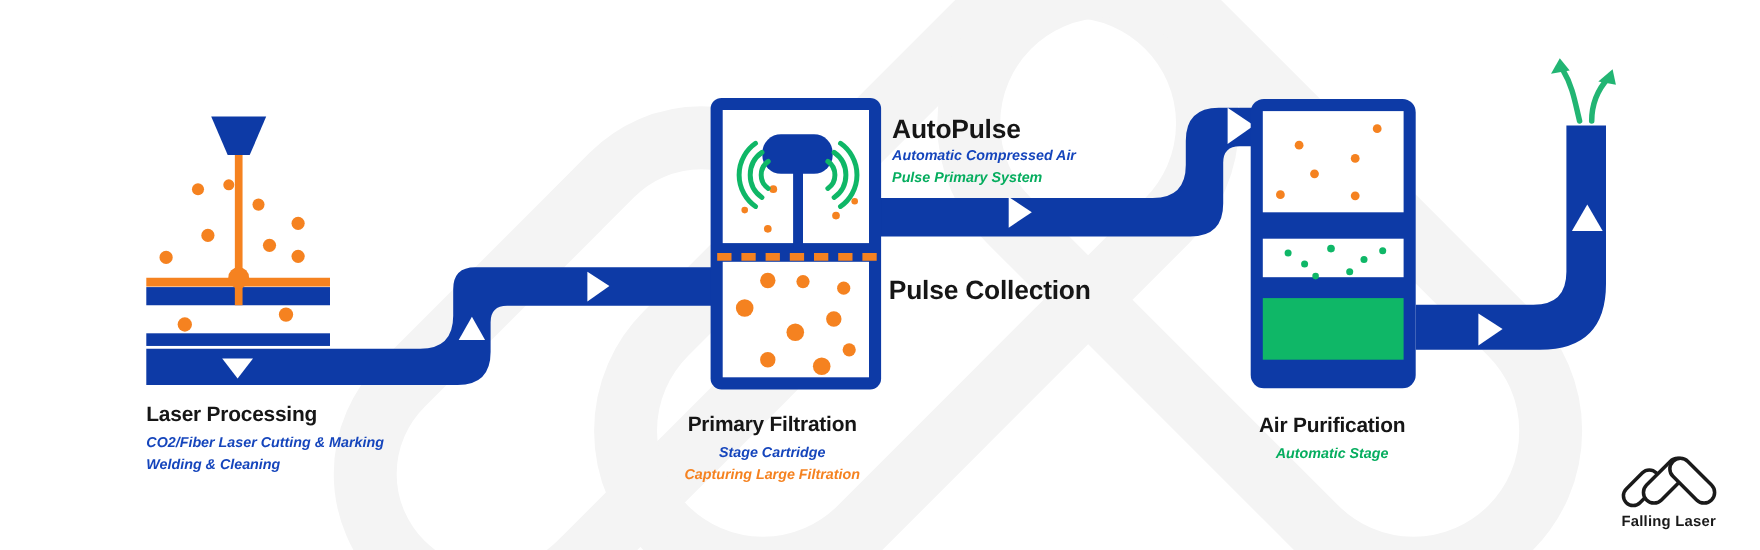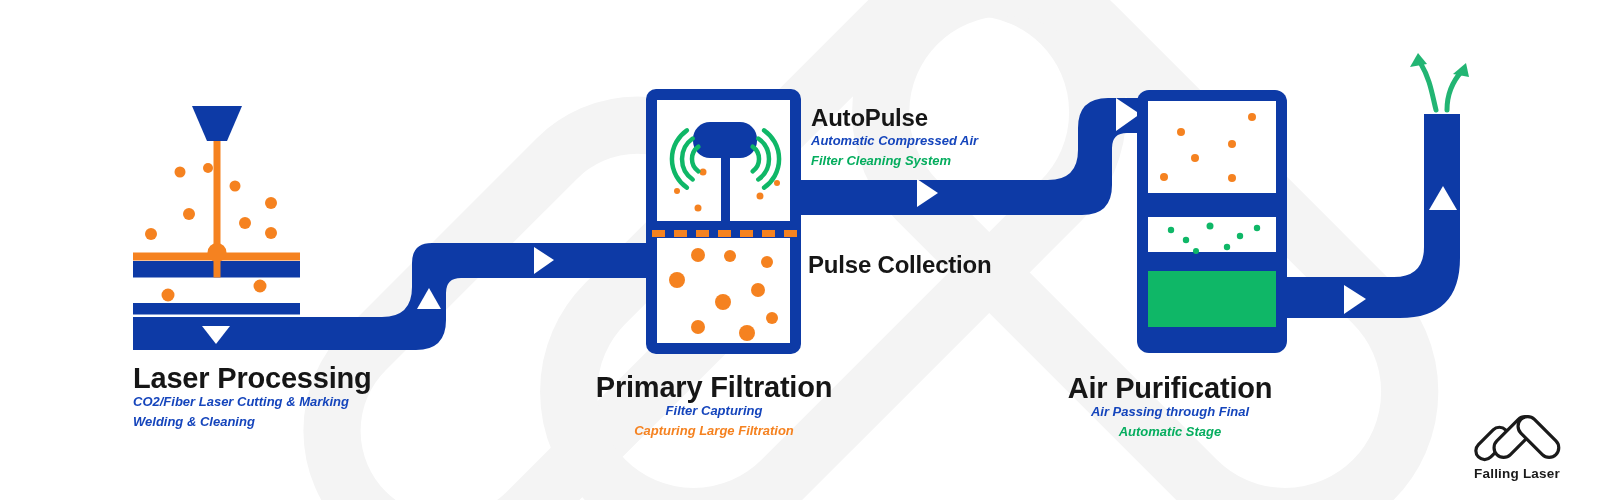--- a/index.html
+++ b/index.html
@@ -2,21 +2,21 @@
 <html><head>
 <meta charset="utf-8">
 <style>
   html,body{margin:0;padding:0;background:#ffffff;}
   .canvas{
     position:relative;width:1600px;height:500px;overflow:hidden;background:#ffffff;
     font-family:"Liberation Sans", sans-serif;
   }
   .canvas svg{position:absolute;left:0;top:0;}
   .txt{position:absolute;font-weight:700;}
-  .stage-title{font-size:29px;line-height:28px;color:#161616;letter-spacing:-0.2px;}
+  .stage-title{font-size:19px;line-height:28px;color:#161616;letter-spacing:-0.2px;}
   .callout-title{font-size:24px;line-height:27px;color:#161616;letter-spacing:-0.2px;}
   .sub{font-size:13px;line-height:20px;font-style:italic;}
   .c-blue{color:#1545BC;}
   .c-orange{color:#F58220;}
   .c-green{color:#05AD5E;}
   .center{text-align:center;}
   .logo-text{font-size:13.5px;color:#1a1a1a;letter-spacing:0.2px;}
 </style>
 </head>
 <body>
@@ -145,36 +145,35 @@
       <use href="#mw-shape" transform="translate(1468,413) scale(0.8)" fill="#ffffff" stroke="#1a1a1a" stroke-width="4"></use>
     </g>
   </svg>
 
   <div class="txt" style="left:133px;top:364px;">
     <div class="stage-title">Laser Processing</div>
     <div class="sub c-blue">CO2/Fiber Laser Cutting &amp; Marking</div>
     <div class="sub c-blue">Welding &amp; Cleaning</div>
   </div>
 
-  <div class="txt center" style="left:564px;top:373px;width:300px;">
+  <div class="txt center" style="left:552px;top:373px;width:300px;">
     <div class="stage-title">Primary Filtration</div>
-    <div class="sub c-blue">Filter Capturing</div>
+    <div class="sub c-blue">Stage Cartridge</div>
     <div class="sub c-orange">Capturing Large Filtration</div>
   </div>
 
-  <div class="txt center" style="left:1020px;top:374px;width:300px;">
+  <div class="txt center" style="left:1061px;top:374px;width:300px;">
     <div class="stage-title">Air Purification</div>
-    <div class="sub c-blue">Air Passing through Final</div>
     <div class="sub c-green">Automatic Stage</div>
   </div>
 
   <div class="txt" style="left:811px;top:88px;margin-top:16px;">
     <div class="callout-title">AutoPulse</div>
     <div class="sub c-blue">Automatic Compressed Air</div>
-    <div class="sub c-green">Filter Cleaning System</div>
+    <div class="sub c-green">Pulse Primary System</div>
   </div>
 
   <div class="txt" style="left:808px;top:251px;">
     <div class="callout-title">Pulse Collection</div>
   </div>
 
   <div class="txt center logo-text" style="left:1442px;top:466px;width:150px;">Falling Laser</div>
 
 </div>
 

